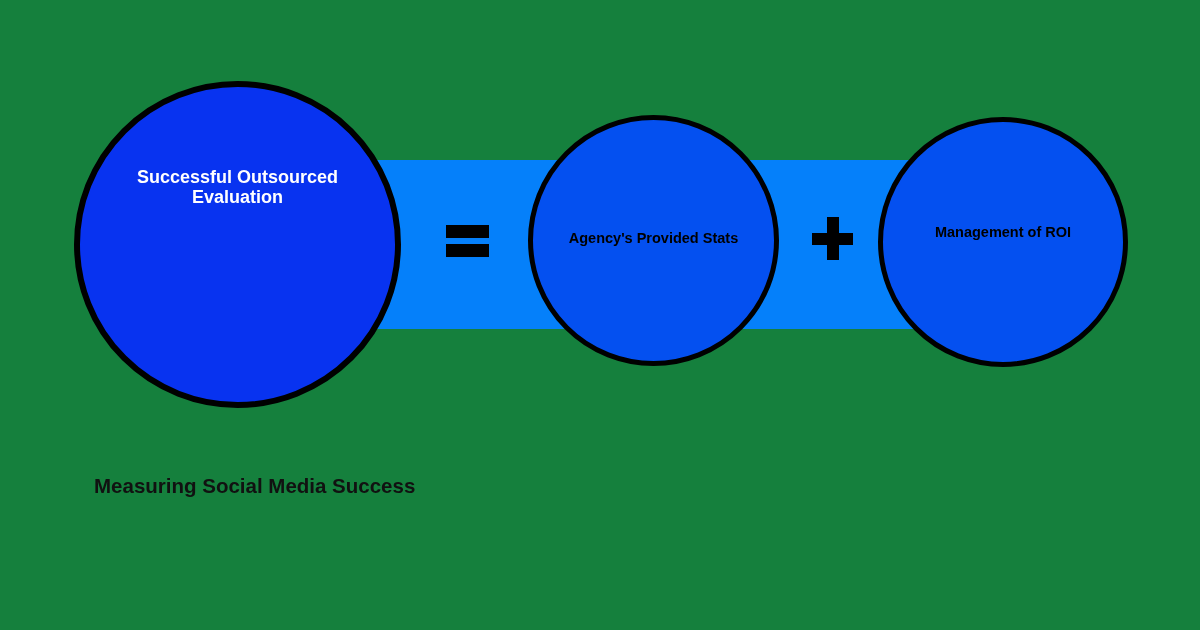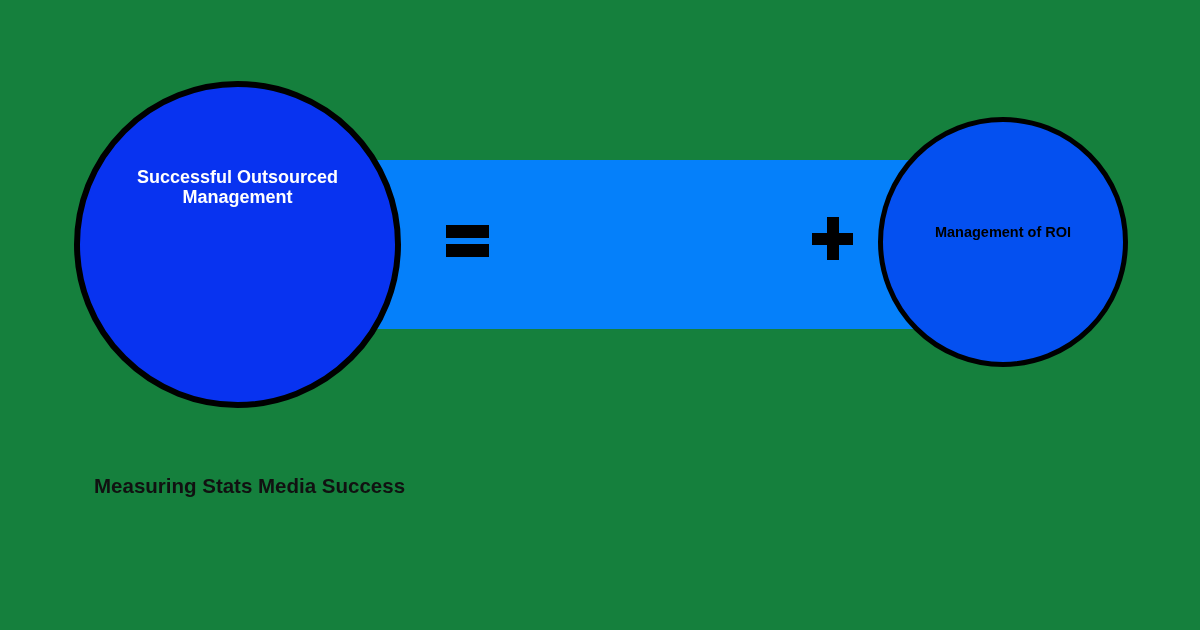--- a/index.html
+++ b/index.html
@@ -122,34 +122,37 @@
 </head>
 <body>
 
 <div class="stage">
 
   <div class="band"></div>
 
   <div class="circle circle--result">
     <div class="circle-label circle-label--result">
       <span class="line">Successful Outsourced</span>
-      <span class="line">Management</span>
+      <span class="line">Evaluation</span>
     </div>
   </div>
 
   <div class="op op--equals">
     <i class="bar-top"></i>
       <i class="bar-bottom"></i>
   </div>
 
+  <div class="circle circle--operand1">
+    <div class="circle-label circle-label--operand">Agency's Provided Stats</div>
+  </div>
 
   <div class="op op--plus">
     <i class="v"></i>
       <i class="h"></i>
   </div>
 
   <div class="circle circle--operand2">
     <div class="circle-label circle-label--operand">Management of ROI</div>
   </div>
 
-  <div class="title">Measuring Stats Media Success</div>
+  <div class="title">Measuring Social Media Success</div>
 
 </div>
 
 </body></html>

